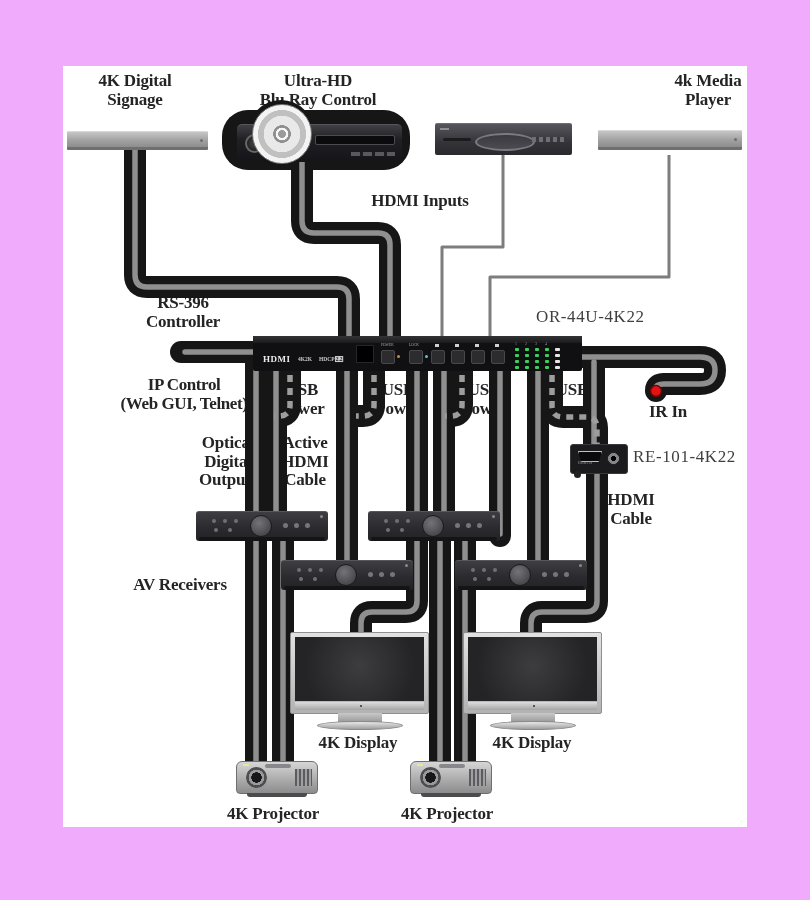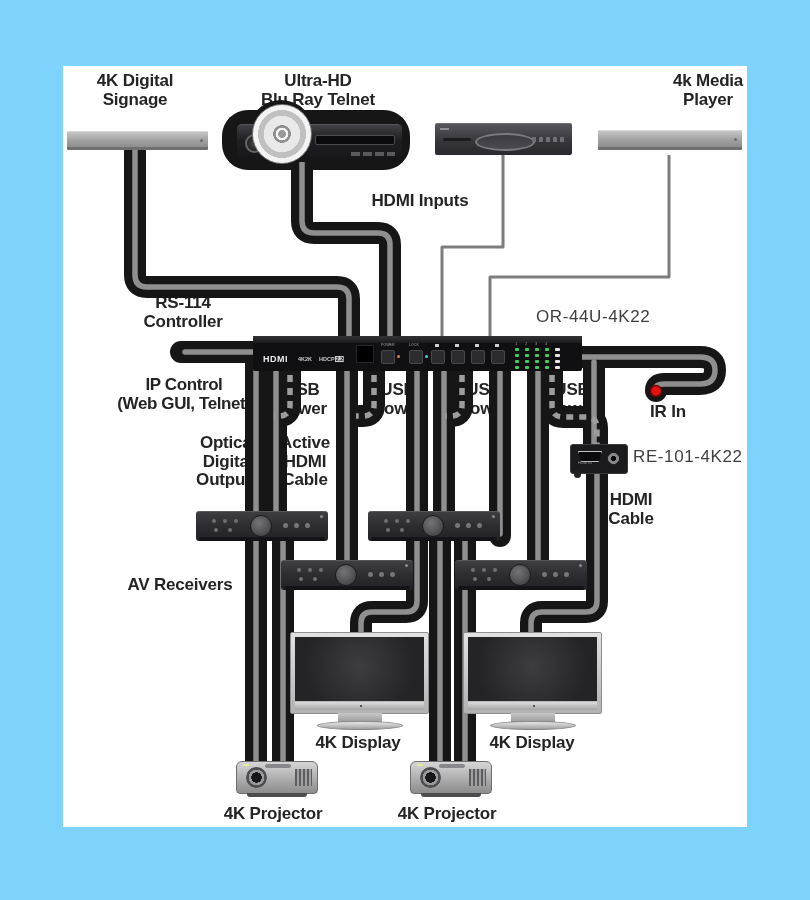--- a/index.html
+++ b/index.html
@@ -1,17 +1,17 @@
 <!DOCTYPE html>
 <html><head>
 <meta charset="utf-8">
 <style>
   html,body{margin:0;padding:0;background:#000;}
-  #stage{position:relative;width:810px;height:900px;background:#7dd3fc;overflow:hidden;
-         font-family:Liberation Sans, sans-serif;}
+  #stage{position:relative;width:810px;height:900px;background:#f0abfc;overflow:hidden;
+         font-family:Liberation Serif, serif;}
   #canvas{position:absolute;left:63px;top:66px;width:684px;height:761px;background:#fff;z-index:0;}
   #cables{position:absolute;left:0;top:0;z-index:2;pointer-events:none;}
 
   
   .lbl{position:absolute;z-index:1;font-size:17px;font-weight:bold;color:#242424;
        line-height:18.5px;white-space:pre-line;text-align:center;transform:translateX(-50%);
        letter-spacing:-0.2px;}
   .lbl.model{font-weight:400;color:#3f3f3f;letter-spacing:.6px;transform:none;text-align:left;}
   #lbl-signage{left:135px;top:72px}
   #lbl-bluray{left:318px;top:72px}
@@ -142,25 +142,25 @@
 </style>
 </head>
 <body>
 
 <div id="stage">
   <div id="canvas"></div>
 
   <div class="lbl" id="lbl-signage">4K Digital
 Signage</div>
   <div class="lbl" id="lbl-bluray">Ultra-HD
-Blu Ray Telnet</div>
+Blu Ray Control</div>
   <div class="lbl" id="lbl-media">4k Media
 Player</div>
   <div class="lbl" id="lbl-hdmi-inputs">HDMI Inputs</div>
-  <div class="lbl" id="lbl-rs232">RS-114
+  <div class="lbl" id="lbl-rs232">RS-396
 Controller</div>
   <div class="lbl model" id="lbl-or44u">OR-44U-4K22</div>
   <div class="lbl" id="lbl-ip">IP Control
 (Web GUI, Telnet)</div>
   <div class="lbl" id="lbl-usb1">USB
 Power</div>
   <div class="lbl" id="lbl-usb2">USB
 Power</div>
   <div class="lbl" id="lbl-usb3">USB
 Power</div>

